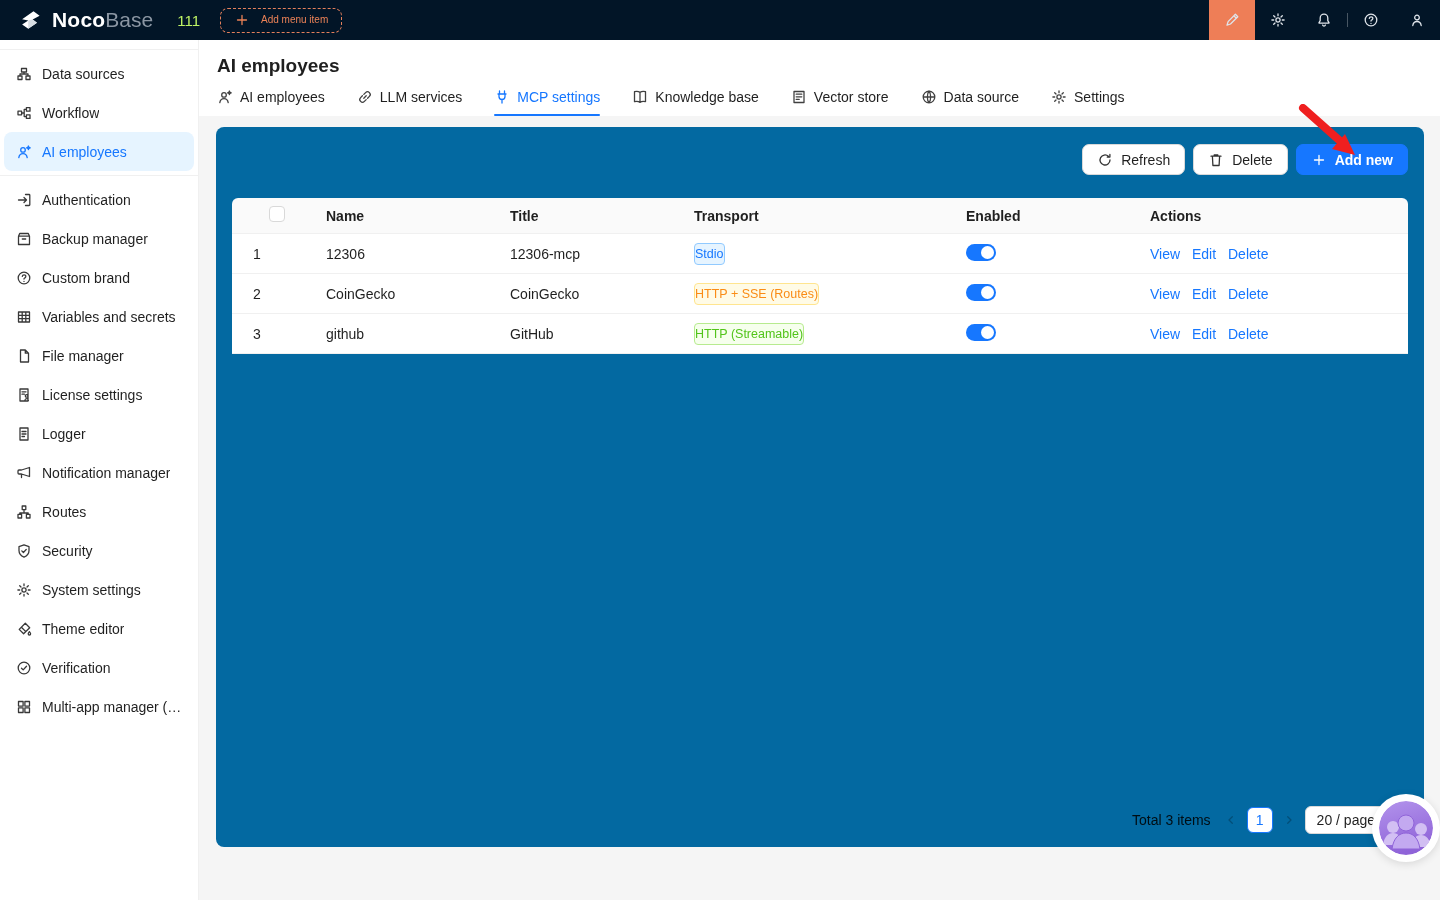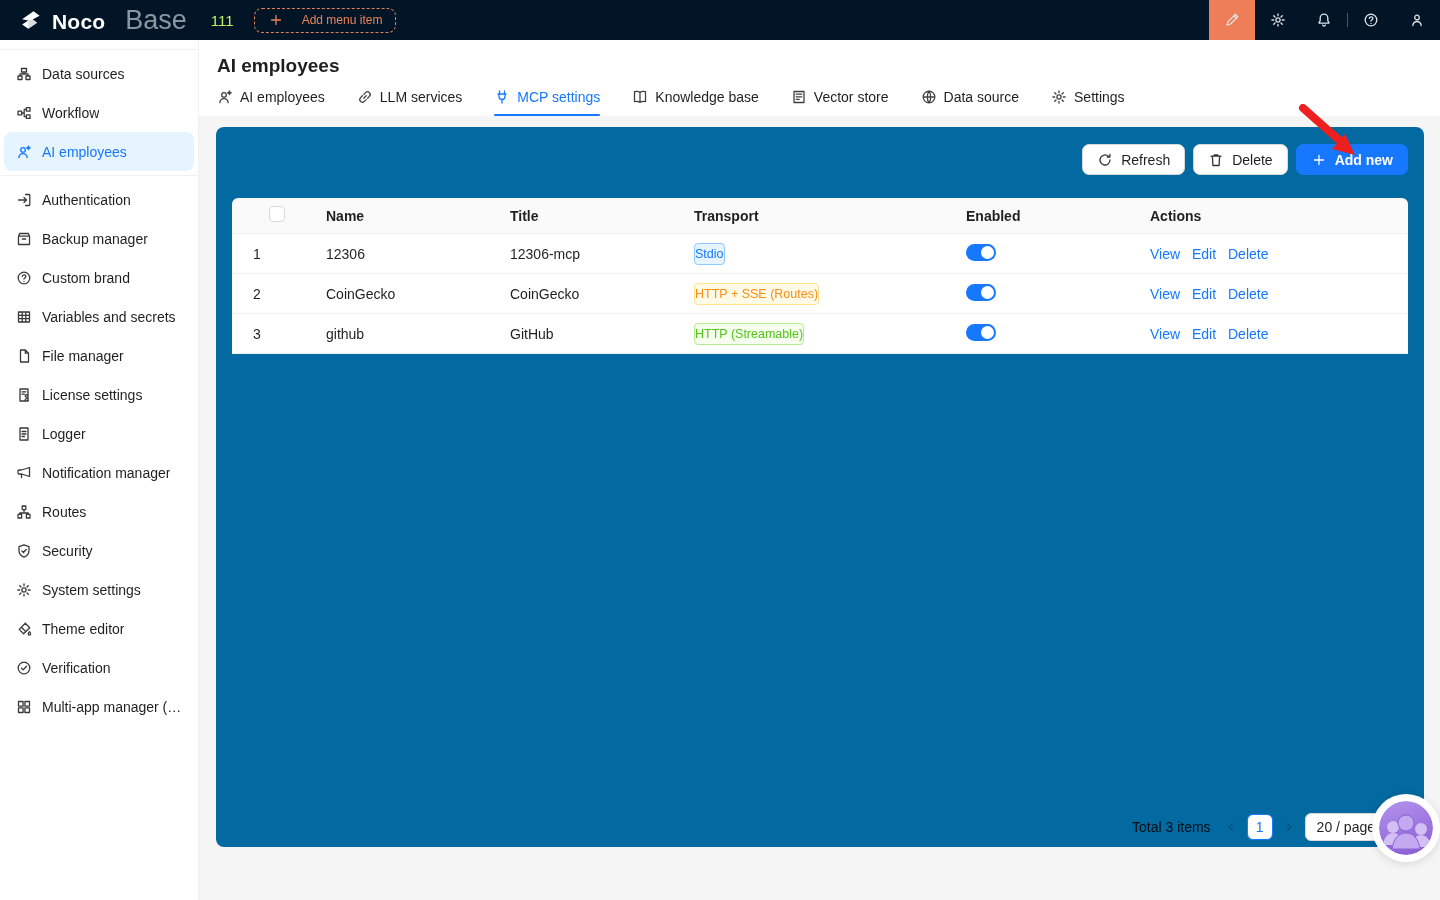--- a/index.html
+++ b/index.html
@@ -4,23 +4,23 @@
 <style>
   * { box-sizing: border-box; margin: 0; padding: 0; }
   html,body { width:1440px; height:900px; overflow:hidden; }
   body { font-family:"Liberation Sans", sans-serif; font-size:14px; color:rgba(0,0,0,.88); background:#f5f5f5; }
   svg { display:block; }
 
   
   .top-header { position:fixed; top:0; left:0; width:1440px; height:40px; background:#021527; display:flex; align-items:center; z-index:50; color:#fff; }
   .brand { display:flex; align-items:center; gap:8px; padding:0 14px 0 16px; }
   .brand-noco { font-size:21px; font-weight:bold; color:#fff; letter-spacing:.2px; }
-  .brand-base { font-size:27px; font-weight:normal; color:#8b96a3;margin-left:20px; }
+  .brand-base { font-size:21px; font-weight:normal; color:#8b96a3; }
   .ws-badge { color:#bef264; font-size:15px; margin:0 4px 0 10px; }
-  .add-menu-btn { margin-left:16px; display:flex; align-items:center; gap:18px; border:1px dashed #e4805c; color:#ec8257; padding:3px 13px 4px; border-radius:8px; font-size:12px; cursor:pointer; background:transparent; }
+  .add-menu-btn { margin-left:16px; display:flex; align-items:center; gap:11px; border:1px dashed #e4805c; color:#ec8257; padding:3px 13px 4px; border-radius:8px; font-size:10px; cursor:pointer; background:transparent; }
   .hdr-spacer { flex:1; }
   .hdr-icons { display:flex; align-items:center; height:40px; }
   .hdr-icon-cell { width:46px; height:40px; display:flex; align-items:center; justify-content:center; color:#dfe4ea; cursor:pointer; }
   .hdr-icon-cell.active { background:#ee7e57; }
   .hdr-divider { width:1px; height:14px; background:rgba(255,255,255,.28); }
 
   
   .sidebar { position:fixed; top:40px; left:0; bottom:0; width:199px; background:#fff; border-right:1px solid #f0f0f0; padding-top:5px; z-index:40; }
   .side-divider { height:1px; background:#f0f0f0; margin:4px 0; }
   .side-item { height:39px; display:flex; align-items:center; gap:10px; padding:0 12px; margin:0 4px; border-radius:8px; cursor:pointer; color:rgba(0,0,0,.88); white-space:nowrap; overflow:hidden; }
@@ -62,21 +62,21 @@
   .tag-blue  { background:#e6f4ff; border-color:#91caff; color:#1677ff; }
   .tag-gold  { background:#fffbe6; border-color:#ffe58f; color:#fa8c16; }
   .tag-green { background:#f6ffed; border-color:#b7eb8f; color:#52c41a; }
 
   .switch { width:30px; height:17px; border-radius:9px; background:#1677ff; position:relative; cursor:pointer; display:inline-block; }
   .switch::after { content:""; position:absolute; top:2px; left:15px; width:13px; height:13px; border-radius:50%; background:#fff; }
 
   .actions a { color:#1677ff; text-decoration:none; margin-right:8px; cursor:pointer; }
   .actions a:last-child { margin-right:0; }
 
-  .pagination { position:absolute; right:16px; bottom:6px; display:flex; align-items:center; gap:8px; }
+  .pagination { position:absolute; right:16px; bottom:13px; display:flex; align-items:center; gap:8px; }
   .pg-total { margin-right:4px; }
   .pg-arrow { color:rgba(0,0,0,.25); display:flex; align-items:center; cursor:pointer; }
   .pg-page { min-width:26px; height:26px; border:1px solid #1677ff; color:#1677ff; border-radius:6px; display:flex; align-items:center; justify-content:center; background:#fff; cursor:pointer; }
   .pg-size { height:28px; border:1px solid #d9d9d9; border-radius:6px; background:#fff; display:flex; align-items:center; padding:0 32px 0 11px; cursor:pointer; min-width:100px; }
 
   
   .red-arrow { position:fixed; left:1295px; top:104px; z-index:60; pointer-events:none; }
   .avatar-wrap { position:fixed; left:1372px; top:794px; width:68px; height:68px; border-radius:50%; background:#fff; box-shadow:0 2px 8px rgba(0,0,0,.12); display:flex; align-items:center; justify-content:center; z-index:70; cursor:pointer; }
   .avatar-img { width:54px; height:54px; border-radius:50%; overflow:hidden; }
 </style>

